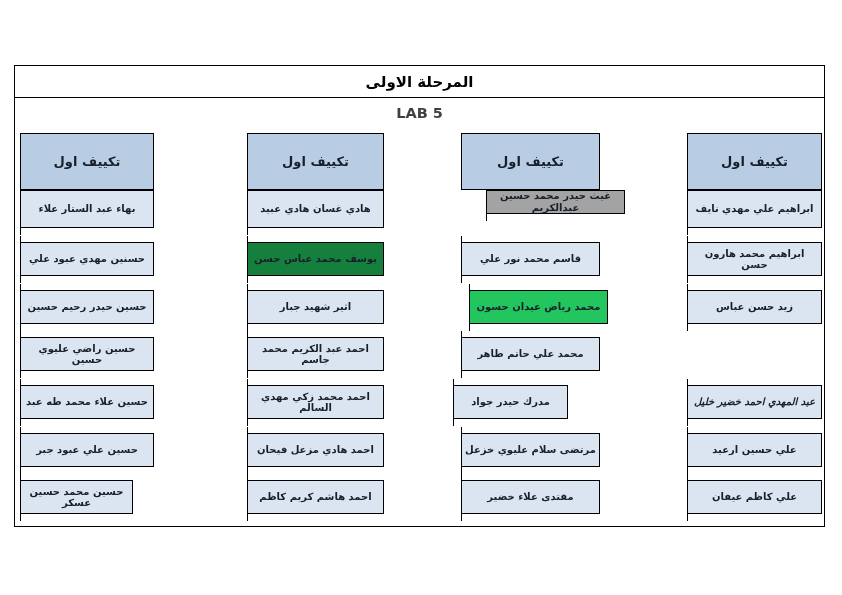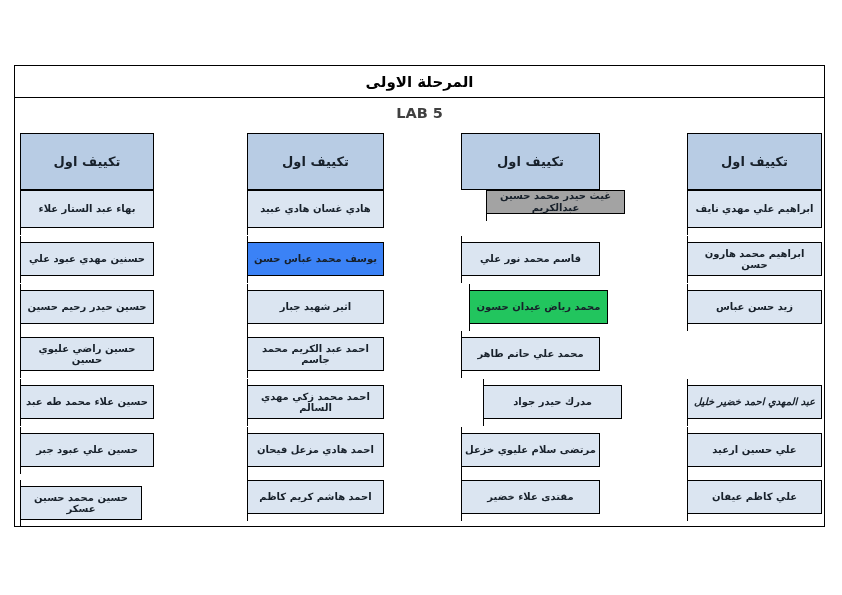--- a/index.html
+++ b/index.html
@@ -104,34 +104,34 @@
       </div>
       <div class="name-box tick-top" style="left: 446px; top: 176px; width: 139px; height: 34px; background: rgb(219, 229, 241);">
         <span>قاسم محمد نور علي</span>
       </div>
       <div class="name-box tick-top" style="left: 446px; top: 224px; width: 139px; height: 34px; background: #22c55e; margin-left: 8px;">
         <span>محمد رياض عيدان حسون</span>
       </div>
       <div class="name-box tick-top" style="left: 446px; top: 271px; width: 139px; height: 34px; background: rgb(219, 229, 241); justify-content: center;">
         <span>محمد علي حاتم طاهر</span>
       </div>
-      <div class="name-box tick-top" style="left: 468px; top: 319px; width: 139px; height: 34px; background: rgb(219, 229, 241); text-align: right;">
+      <div class="name-box tick-top" style="left: 438px; top: 319px; width: 115px; height: 34px; background: rgb(219, 229, 241); text-align: right;">
         <span>مدرك حيدر جواد</span>
       </div>
       <div class="name-box tick-top" style="left: 446px; top: 367px; width: 139px; height: 34px; background: rgb(219, 229, 241);">
         <span>مرتضى سلام عليوي خزعل</span>
       </div>
       <div class="name-box tick-top" style="left: 446px; top: 414px; width: 139px; height: 34px; background: rgb(219, 229, 241);">
         <span>مقتدى علاء خضير</span>
       </div>
       <div class="head-box" style="left: 232px; top: 66.5px; width: 137px; height: 57px; background: rgb(184, 204, 228);">تكييف اول</div>
       <div class="name-box" style="left: 232px; top: 123.5px; width: 137px; height: 38px; background: rgb(219, 229, 241);">
         <span>هادي غسان هادي عبيد</span>
       </div>
-      <div class="name-box tick-top" style="left: 232px; top: 176px; width: 137px; height: 34px; background: #3b82f6; align-items: center;">
+      <div class="name-box tick-top" style="left: 232px; top: 176px; width: 137px; height: 34px; background: #15803d; align-items: center;">
         <span>يوسف محمد عباس حسن</span>
       </div>
       <div class="name-box tick-top" style="left: 232px; top: 224px; width: 137px; height: 34px; background: rgb(219, 229, 241);">
         <span>اثير شهيد جبار</span>
       </div>
       <div class="name-box tick-top" style="left: 232px; top: 271px; width: 137px; height: 34px; background: rgb(219, 229, 241);">
         <span>احمد عبد الكريم محمد جاسم</span>
       </div>
       <div class="name-box tick-top" style="left: 232px; top: 319px; width: 137px; height: 34px; background: rgb(219, 229, 241);">
         <span>احمد محمد زكي مهدي السالم</span>
@@ -154,17 +154,17 @@
       </div>
       <div class="name-box tick-top" style="left: 5px; top: 271px; width: 134px; height: 34px; background: rgb(219, 229, 241);">
         <span>حسين راضي عليوي حسين</span>
       </div>
       <div class="name-box tick-top" style="left: 5px; top: 319px; width: 134px; height: 34px; background: rgb(219, 229, 241);">
         <span>حسين علاء محمد طه عبد</span>
       </div>
       <div class="name-box tick-top" style="left: 5px; top: 367px; width: 134px; height: 34px; background: rgb(219, 229, 241);">
         <span>حسين علي عبود جبر</span>
       </div>
-      <div class="name-box tick-top" style="left: 5px; top: 414px; width: 122px; height: 34px; background: rgb(219, 229, 241); margin-top: 6px;">
+      <div class="name-box tick-top" style="left: 5px; top: 414px; width: 113px; height: 34px; background: rgb(219, 229, 241);">
         <span>حسين محمد حسين عسكر</span>
       </div>
     </div>
 </div>
 
 </body></html>

